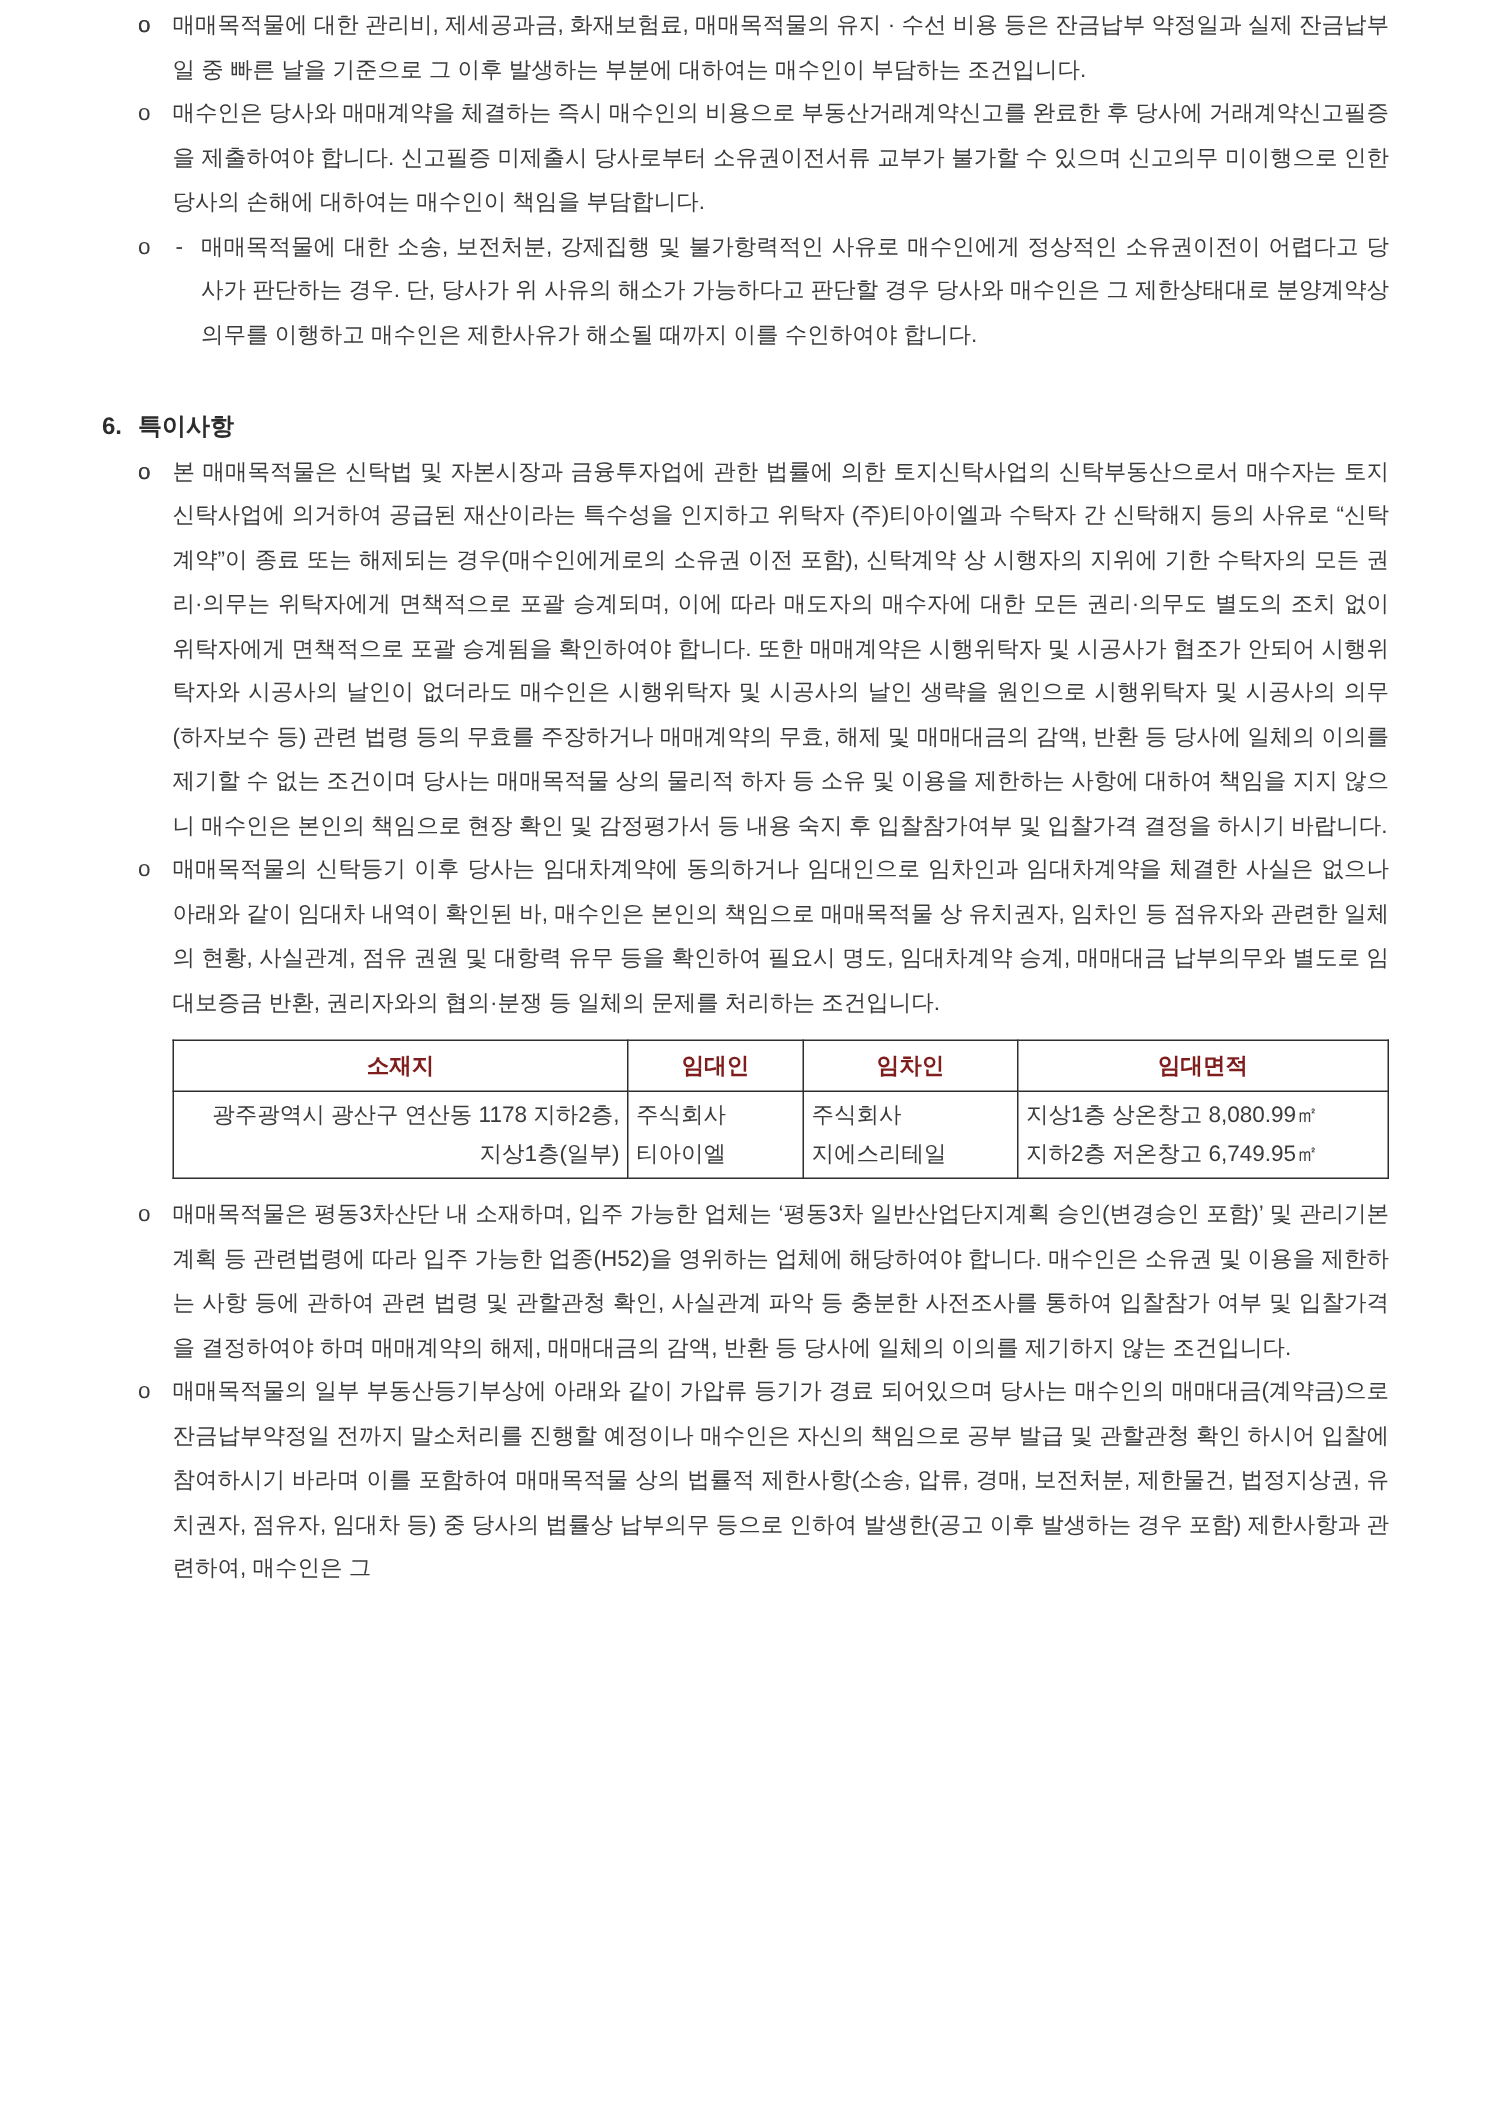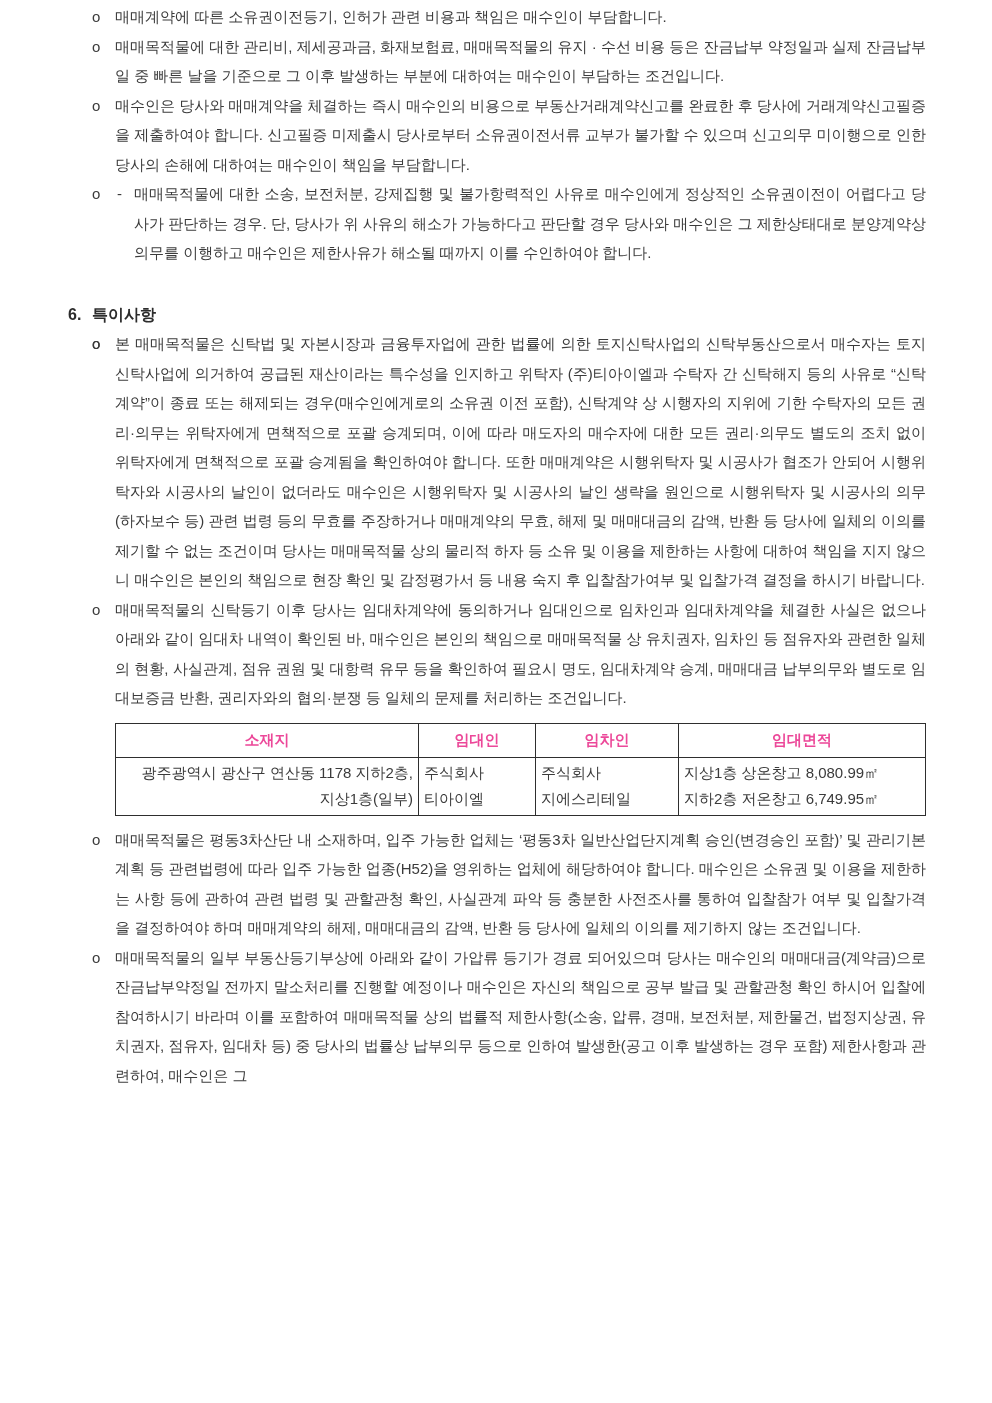--- a/index.html
+++ b/index.html
@@ -38,21 +38,21 @@
     border-collapse: collapse;
     table-layout: fixed;
     width: 810px;
     margin: 10px 0 9px 47px;
   }
   .lease th, .lease td { border: 1.6px solid #2e2e2e; }
   .lease th {
     font-weight: bold;
     height: 34px;
     text-align: center;
-    color: #ec4899;
+    color: #7f1d1d;
     font-size: 15px;
   }
   .lease td {
     height: 58px;
     vertical-align: middle;
     white-space: pre-line;
     line-height: 26px;
     padding: 2px 5px;
   }
   .lease td.loc { text-align: right; padding-left: 4px; }
@@ -62,21 +62,20 @@
   .lease col.c-area { width: 247px; }
 </style>
 </head>
 <body>
 
 <div class="page">
   <main class="content">
 
     <div class="bullet">
       <span class="mk">o</span>
-      <span class="tx">매매계약에 따른 소유권이전등기, 인허가 관련 비용과 책임은 매수인이 부담합니다.</span>
     </div>
     <div class="bullet">
       <span class="mk">o</span>
       <span class="tx">매매목적물에 대한 관리비, 제세공과금, 화재보험료, 매매목적물의 유지 · 수선 비용 등은 잔금납부 약정일과 실제 잔금납부일 중 빠른 날을 기준으로 그 이후 발생하는 부분에 대하여는 매수인이 부담하는 조건입니다.</span>
     </div>
     <div class="bullet">
       <span class="mk">o</span>
       <span class="tx">매수인은 당사와 매매계약을 체결하는 즉시 매수인의 비용으로 부동산거래계약신고를 완료한 후 당사에 거래계약신고필증을 제출하여야 합니다. 신고필증 미제출시 당사로부터 소유권이전서류 교부가 불가할 수 있으며 신고의무 미이행으로 인한 당사의 손해에 대하여는 매수인이 책임을 부담합니다.</span>
     </div>
     <div class="bullet">

